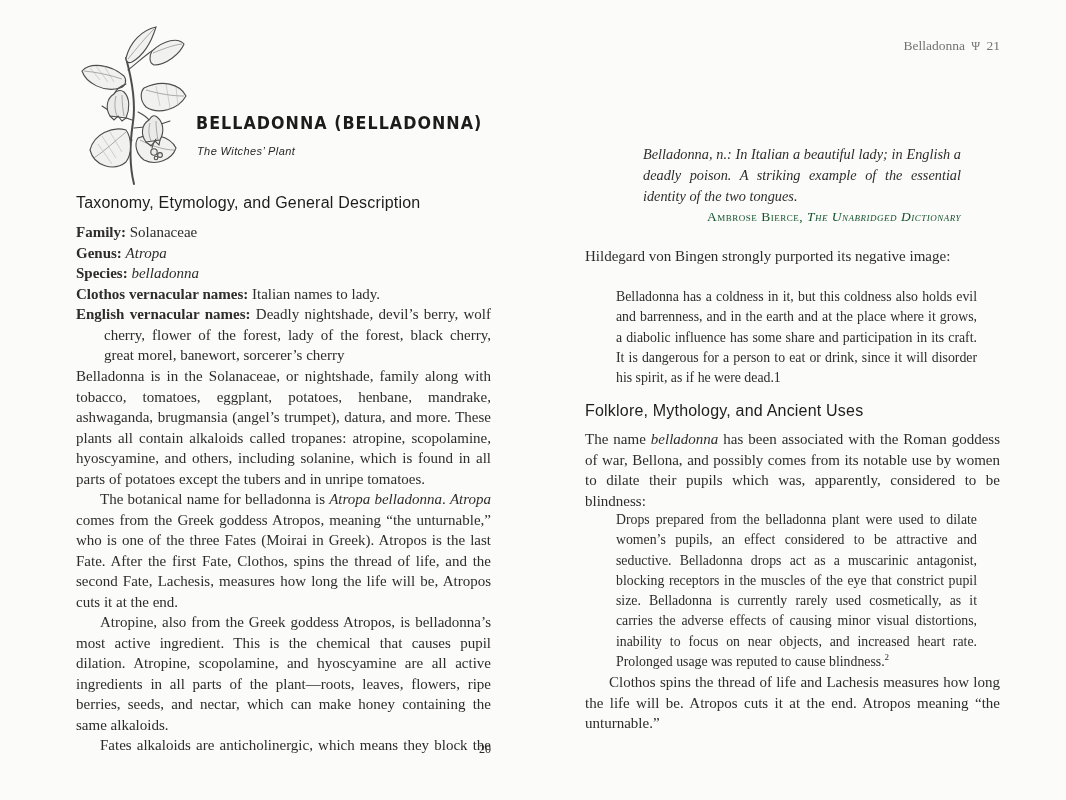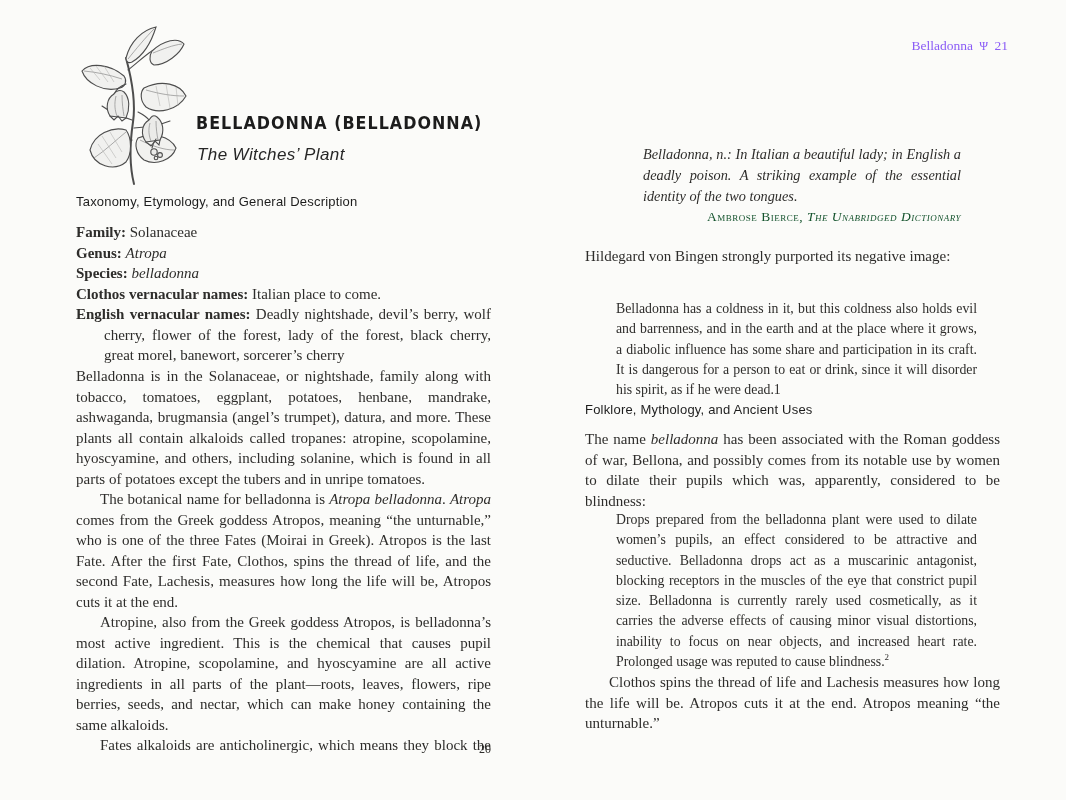--- a/index.html
+++ b/index.html
@@ -17,52 +17,52 @@
   #illustration{left:-4px;top:24px;width:120px;height:164px;}
   #chapter-title{
     left:120px;top:112px;white-space:nowrap;
     font-family:"DejaVu Sans", sans-serif;font-weight:700;
     font-size:18.5px;letter-spacing:1.2px;color:#1c1c1c;
     transform:scaleX(.86);transform-origin:left top;
   }
   #chapter-subtitle{
     left:121px;top:145px;white-space:nowrap;
     font-family:"Liberation Sans", sans-serif;font-style:italic;
-    font-size:17px;letter-spacing:.4px;color:#262626;
+    font-size:11px;letter-spacing:.4px;color:#262626;
   }
   .section-heading{
     font-family:"Liberation Sans", sans-serif;
-    font-size:13px;font-weight:400;color:#1d1d1d;letter-spacing:.2px;
+    font-size:16px;font-weight:400;color:#1d1d1d;letter-spacing:.2px;
     white-space:nowrap;
   }
   #taxonomy-heading{left:0;top:194px;}
 
   
   .body-text{font-size:15px;line-height:20.5px;text-align:justify;}
   p{margin:0;}
   .ind{text-indent:24px;}
   .force-last{text-align-last:justify;}
   #taxonomy{left:0;top:222px;width:415px;}
   .tax{padding-left:28px;text-indent:-28px;text-align:justify;}
   #left-paragraphs{left:0;top:366px;width:415px;}
   #page-number{left:0;top:742px;width:415px;text-align:right;font-size:12px;}
 
   
-  #running-header{left:8px;top:38px;width:415px;text-align:right;font-size:13.5px;color:#8b5cf6;}
+  #running-header{left:0;top:38px;width:415px;text-align:right;font-size:13.5px;color:#737373;}
   #running-header .glyph{font-size:12px;padding:0 3px;}
   #rp-continuation{left:0;top:64px;width:415px;}
   #epigraph{left:58px;top:144px;width:318px;font-size:14.3px;line-height:20.8px;}
   #epigraph-text{font-style:italic;text-align:justify;}
   #epigraph-attribution{
     text-align:right;margin-top:1px;font-size:13.5px;letter-spacing:.5px;
     font-variant:small-caps;color:#14532d;
   }
   .blockquote{font-size:13.8px;line-height:20.3px;text-align:justify;}
   #rp-hildegard-intro{left:0;top:246px;width:415px;}
-  #quote-hildegard{left:31px;top:299px;width:361px;}
+  #quote-hildegard{left:31px;top:287px;width:361px;}
   #folklore-heading{left:0;top:402px;}
   #rp-folklore-paragraph{left:0;top:429px;width:415px;}
   #quote-drops{left:31px;top:510px;width:361px;}
   #rp-final-paragraph{left:0;top:672px;width:415px;}
 
   
   .seg-i{font-style:italic;}
   .seg-b{font-weight:700;}
   .seg-sc{font-variant:small-caps;letter-spacing:.5px;}
   .seg-sup{vertical-align:super;font-size:.65em;line-height:0;}
@@ -119,21 +119,21 @@
 
   <div id="chapter-title" class="abs">BELLADONNA (BELLADONNA)</div>
   <div id="chapter-subtitle" class="abs">The Witches’ Plant</div>
 
   <div id="taxonomy-heading" class="abs section-heading">Taxonomy, Etymology, and General Description</div>
 
   <div id="taxonomy" class="abs body-text">
     <p class="tax"><span class="seg-b">Family:</span><span> Solanaceae</span></p>
     <p class="tax"><span class="seg-b">Genus:</span><span> </span><span class="seg-i">Atropa</span></p>
     <p class="tax"><span class="seg-b">Species:</span><span> </span><span class="seg-i">belladonna</span></p>
-    <p class="tax"><span class="seg-b">Clothos vernacular names:</span><span> Italian place to come.</span></p>
+    <p class="tax"><span class="seg-b">Clothos vernacular names:</span><span> Italian names to lady.</span></p>
     <p class="tax"><span class="seg-b">English vernacular names:</span><span> Deadly nightshade, devil’s berry, wolf cherry, flower of the forest, lady of the forest, black cherry, great morel, banewort, sorcerer’s cherry</span></p>
   </div>
 
   <div id="left-paragraphs" class="abs body-text">
     <p><span>Belladonna is in the Solanaceae, or nightshade, family along with tobacco, tomatoes, eggplant, potatoes, henbane, mandrake, ashwaganda, brugmansia (angel’s trumpet), datura, and more. These plants all contain alkaloids called tropanes: atropine, scopolamine, hyoscyamine, and others, including solanine, which is found in all parts of potatoes except the tubers and in unripe tomatoes.</span></p>
     <p class="ind"><span>The botanical name for belladonna is </span><span class="seg-i">Atropa belladonna</span><span>. </span><span class="seg-i">Atropa</span><span> comes from the Greek goddess Atropos, meaning “the unturnable,” who is one of the three Fates (Moirai in Greek). Atropos is the last Fate. After the first Fate, Clothos, spins the thread of life, and the second Fate, Lachesis, measures how long the life will be, Atropos cuts it at the end.</span></p>
     <p class="ind"><span>Atropine, also from the Greek goddess Atropos, is belladonna’s most active ingredient. This is the chemical that causes pupil dilation. Atropine, scopolamine, and hyoscyamine are all active ingredients in all parts of the plant—roots, leaves, flowers, ripe berries, seeds, and nectar, which can make honey containing the same alkaloids.</span></p>
     <p class="ind force-last"><span>Fates alkaloids are anticholinergic, which means they block the</span></p>
   </div>
 

